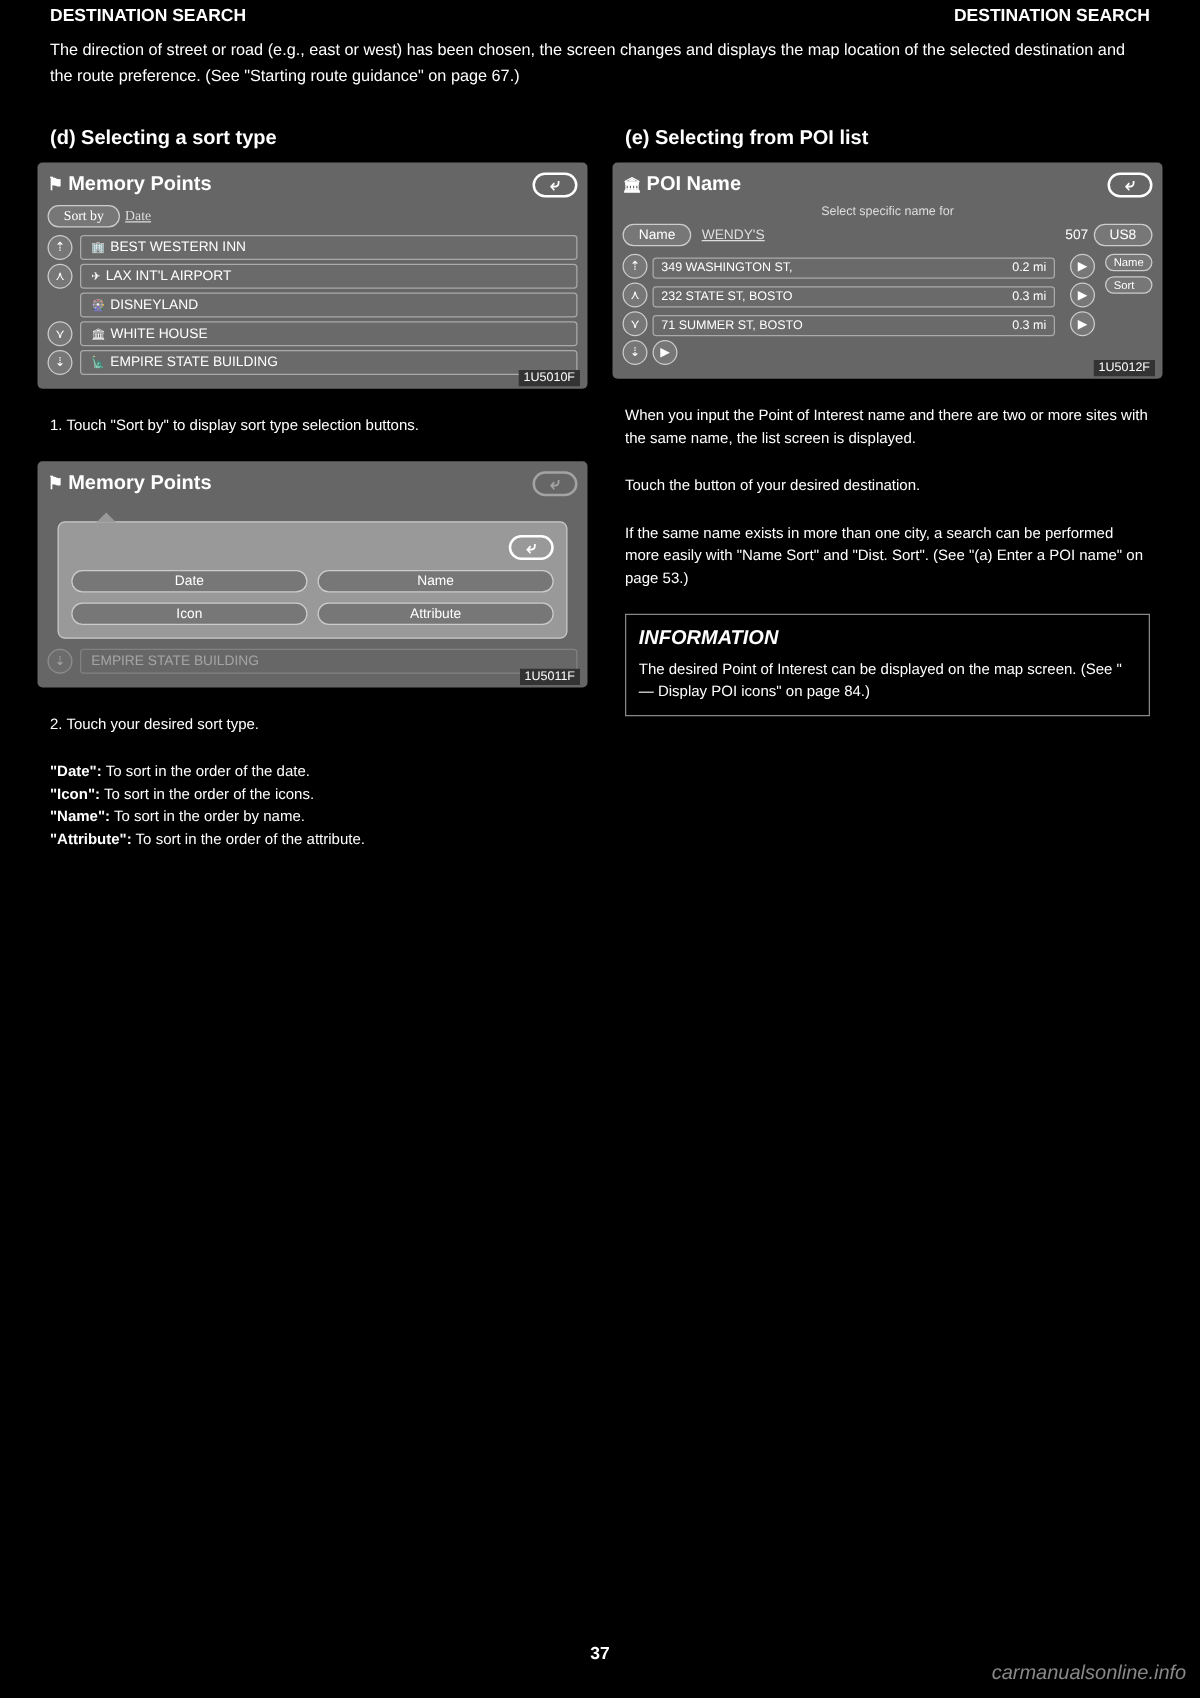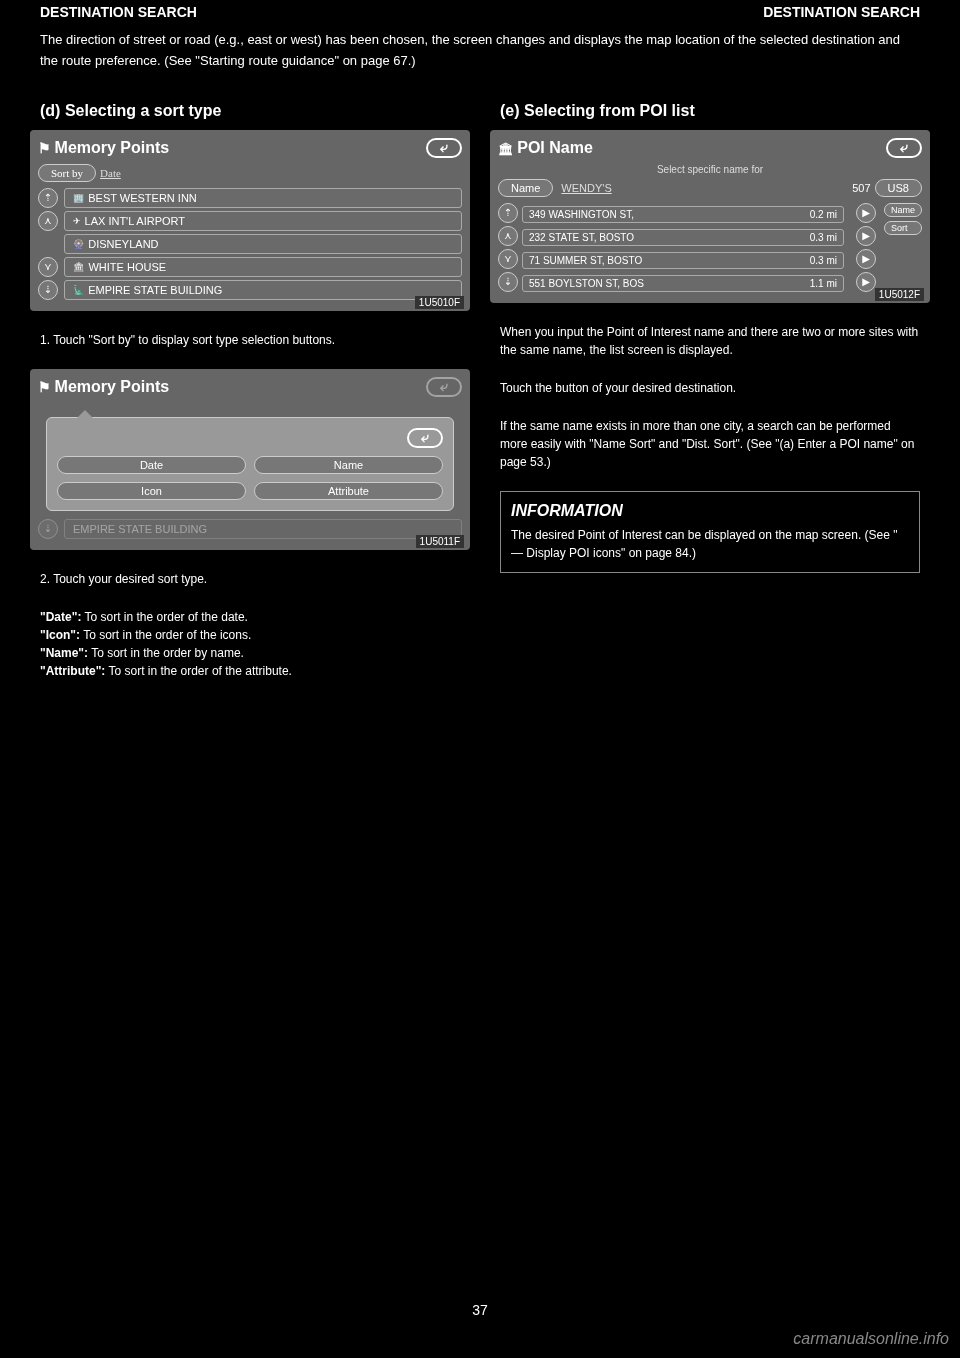--- a/index.html
+++ b/index.html
@@ -212,25 +212,25 @@
     }
     .sub-title {
       font-size: 10px;
       color: #ddd;
       margin-bottom: 4px;
       text-align: center;
     }
     .dimmed { opacity: 0.4; }
     .page-num {
       position: absolute;
-      bottom: 40px;
+      bottom: 28px;
       left: 50%;
       transform: translateX(-50%);
       font-size: 14px;
-      font-weight: normal;
+      font-weight: bold;
     }
     .watermark {
       position: absolute;
       bottom: 10px;
       right: 11px;
       font-size: 16px;
       color: #888;
       font-style: italic;
     }
     .poi-body { display: flex; gap: 4px; }
@@ -382,24 +382,20 @@
             <span class="circle-btn">▶</span>
           </div>
           <div class="poi-list-row">
             <span class="poi-item">
                 <span>71 SUMMER ST, BOSTO</span>
                 <span>0.3 mi</span>
               </span>
             <span class="circle-btn">▶</span>
           </div>
           <div class="poi-list-row">
-            <span class="poi-item">
-                <span>551 BOYLSTON ST, BOS</span>
-                <span>1.1 mi</span>
-              </span>
             <span class="circle-btn">▶</span>
           </div>
         </div>
         <div class="poi-right">
           <span class="small-pill">Name</span>
           <span class="small-pill">Sort</span>
         </div>
       </div>
       <span class="figure-label">1U5012F</span>
     </div>

